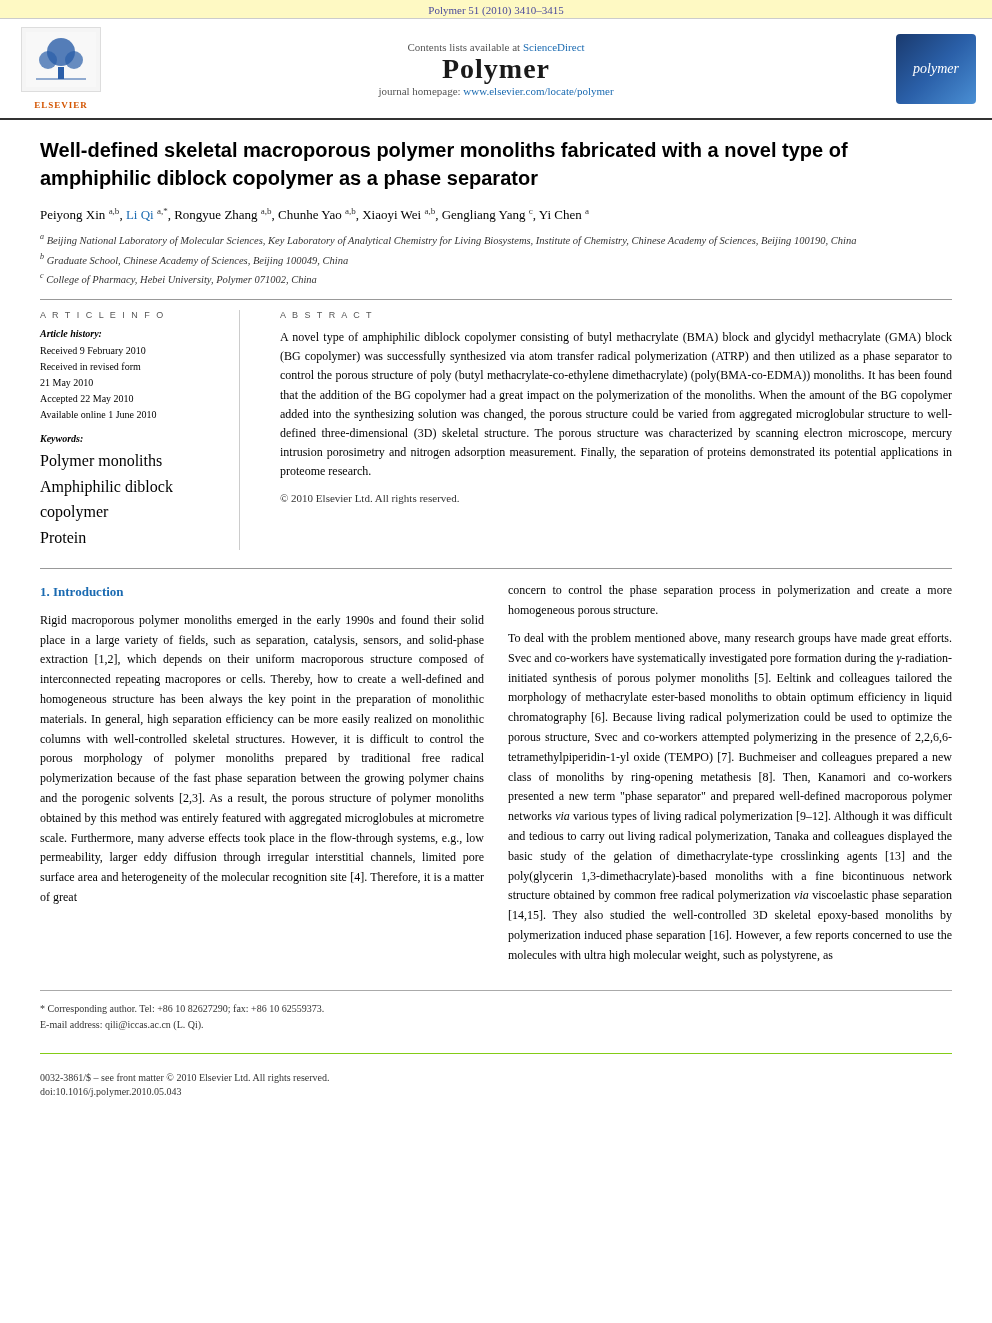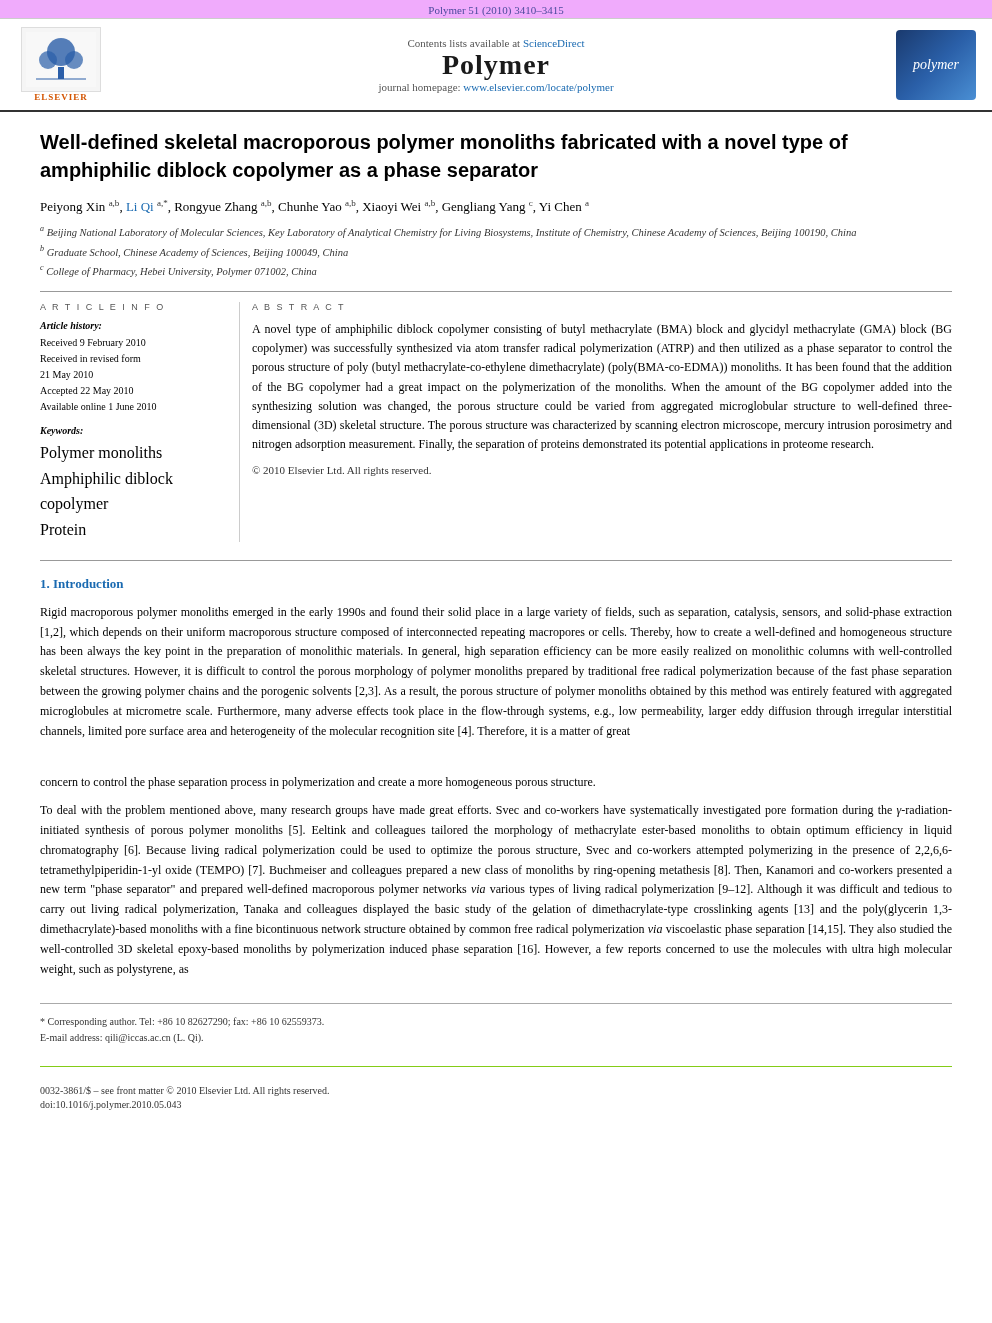--- a/index.html
+++ b/index.html
@@ -7,21 +7,21 @@
       width: 992px;
       min-height: 1323px;
       background: #fff;
       font-family: 'Times New Roman', Times, serif;
       font-size: 13px;
       color: #000;
     }
 
     
     .top-bar {
-      background: #f0abfc;
+      background: #fef9c3;
       text-align: center;
       font-size: 11px;
       color: #4a4a9c;
       padding: 4px 0 2px 0;
       border-bottom: 1px solid #ccc;
     }
 
     
     .journal-header {
       display: flex;
@@ -34,21 +34,21 @@
       width: 90px;
       display: flex;
       flex-direction: column;
       align-items: center;
     }
     .elsevier-logo .elsevier-text {
       font-size: 9px;
       color: #d35400;
       font-weight: bold;
       letter-spacing: 1px;
-      margin-top: 0;
+      margin-top: 8px;
     }
     .journal-center {
       flex: 1;
       text-align: center;
     }
     .journal-center .science-direct {
       font-size: 11px;
       color: #555;
     }
     .journal-center .science-direct a {
@@ -131,21 +131,21 @@
       font-style: italic;
       color: #333;
       margin-bottom: 12px;
       line-height: 1.5;
     }
     .affiliations p { margin-bottom: 2px; }
 
     
     .two-col {
       display: flex;
-      gap: 12px;
+      gap: 40px;
       margin-top: 8px;
       border-top: 1px solid #999;
       padding-top: 10px;
     }
     .col-left {
       width: 200px;
       flex-shrink: 0;
       border-right: 1px solid #ccc;
       padding-right: 16px;
     }
@@ -200,21 +200,20 @@
 
     
     .body-section {
       margin-top: 18px;
       border-top: 1px solid #999;
     }
     .two-col-body {
       display: flex;
       gap: 24px;
       margin-top: 12px;
-      flex-direction: column;
     }
     .body-col {
       flex: 1;
       font-size: 12px;
       line-height: 1.65;
       text-align: justify;
     }
 
     .section-heading {
       font-size: 13px;

